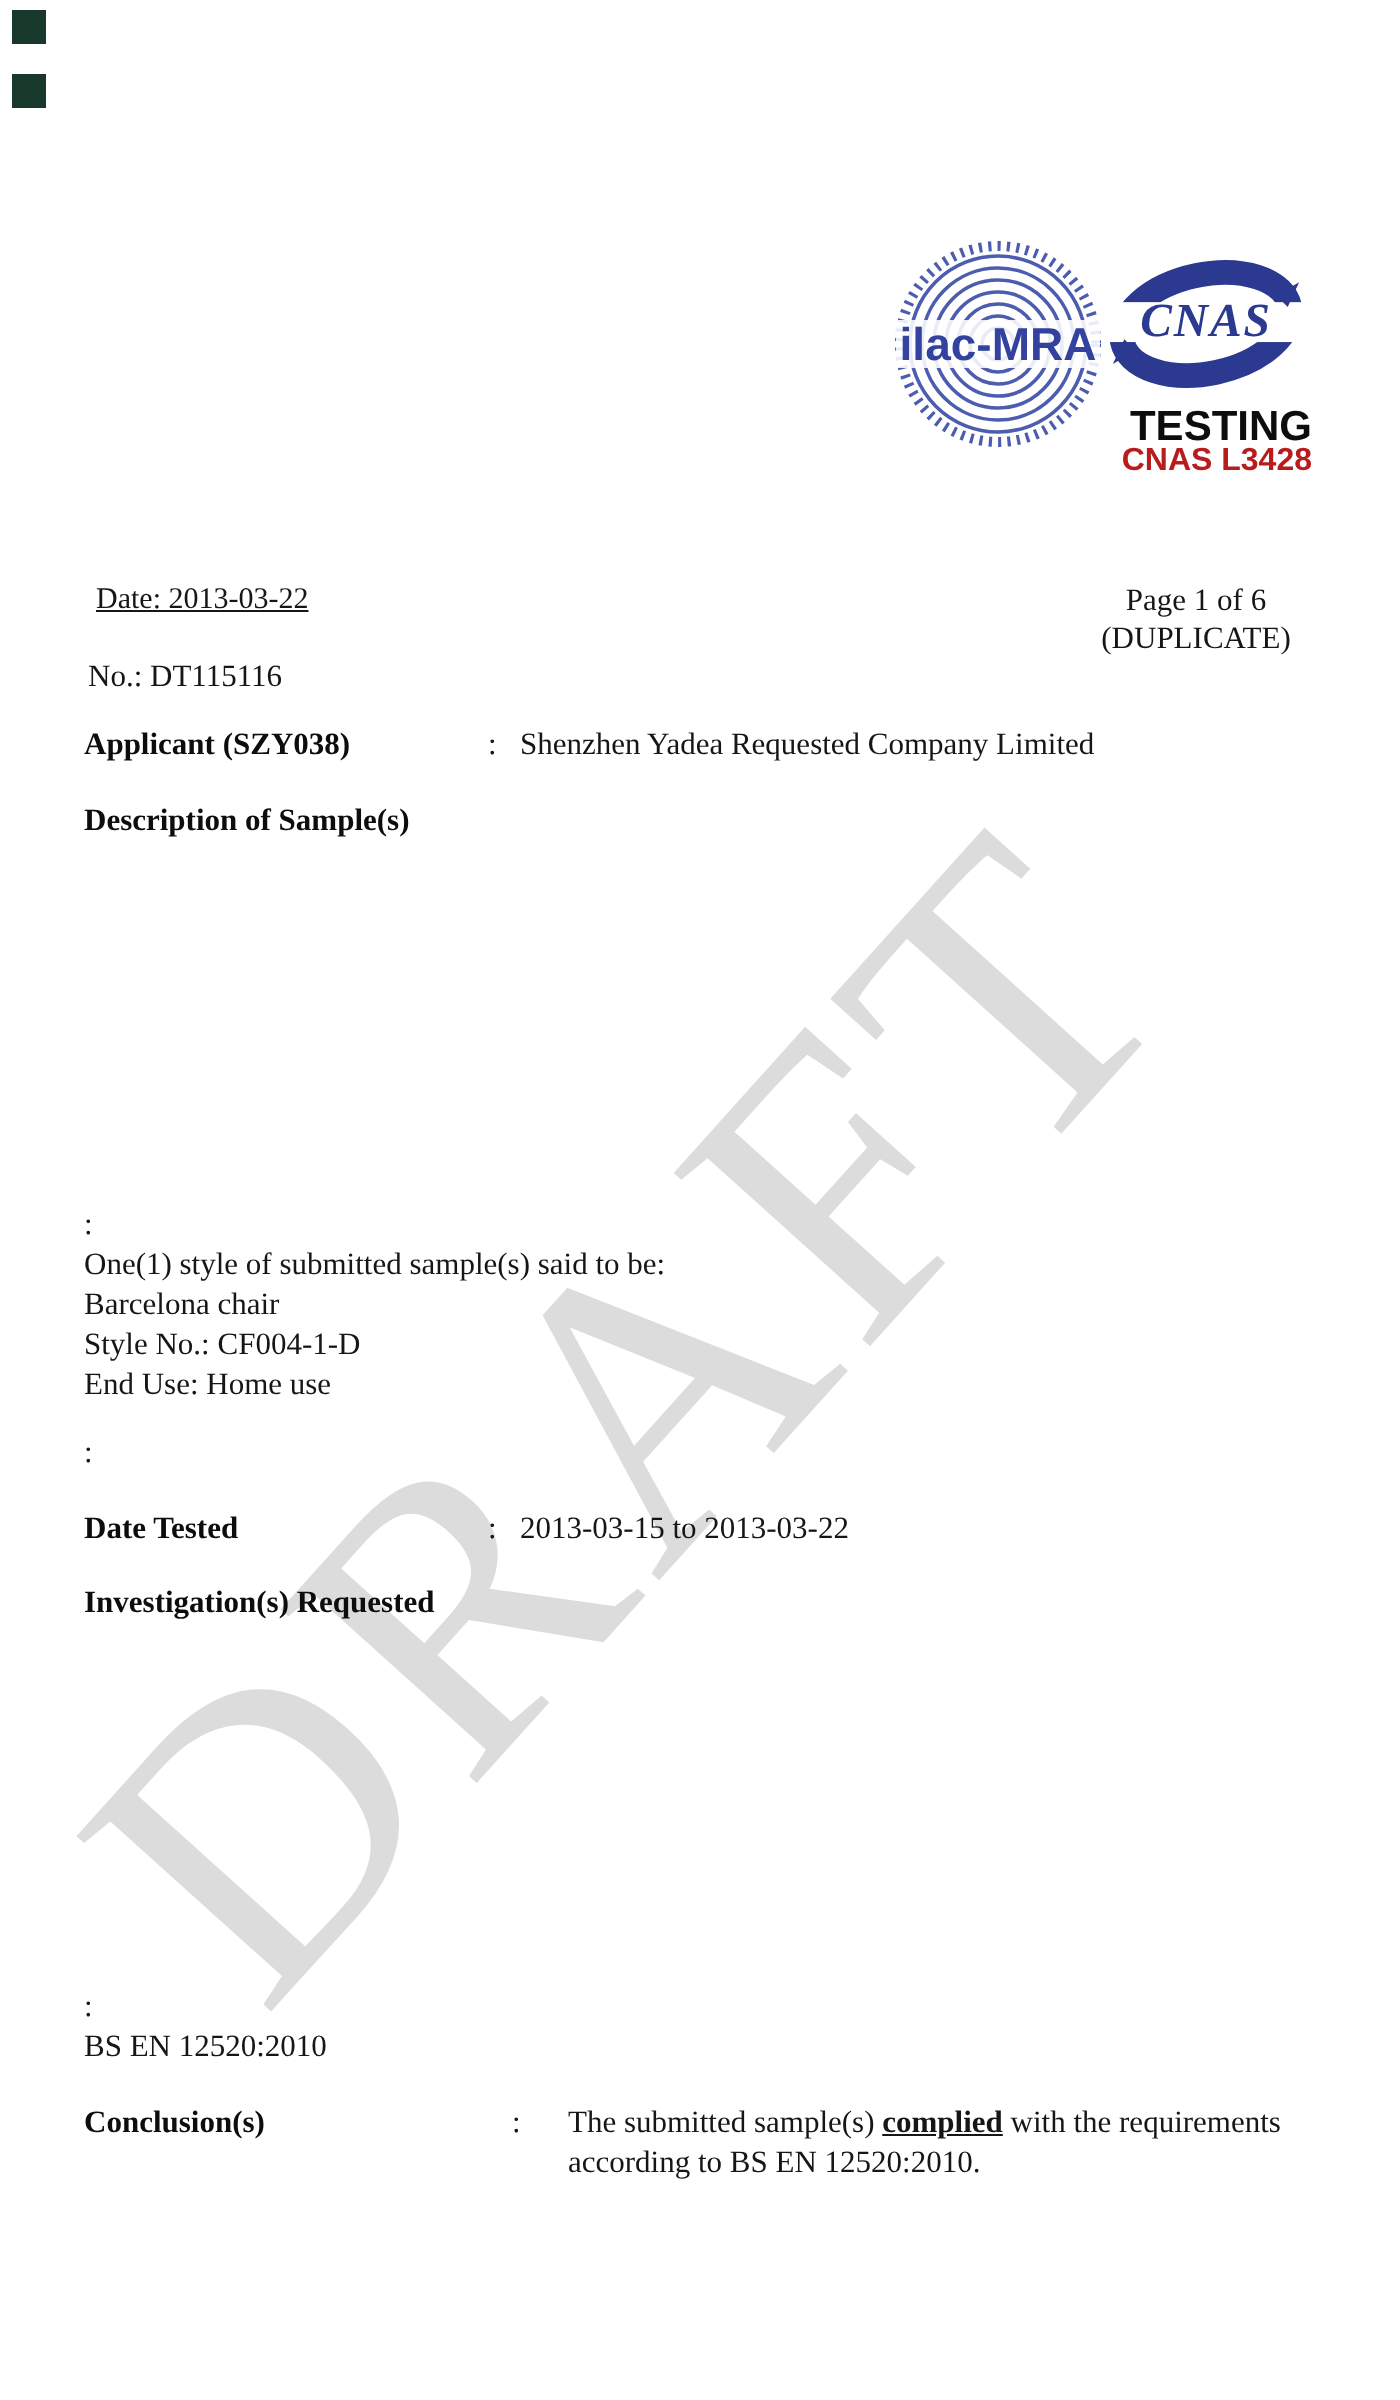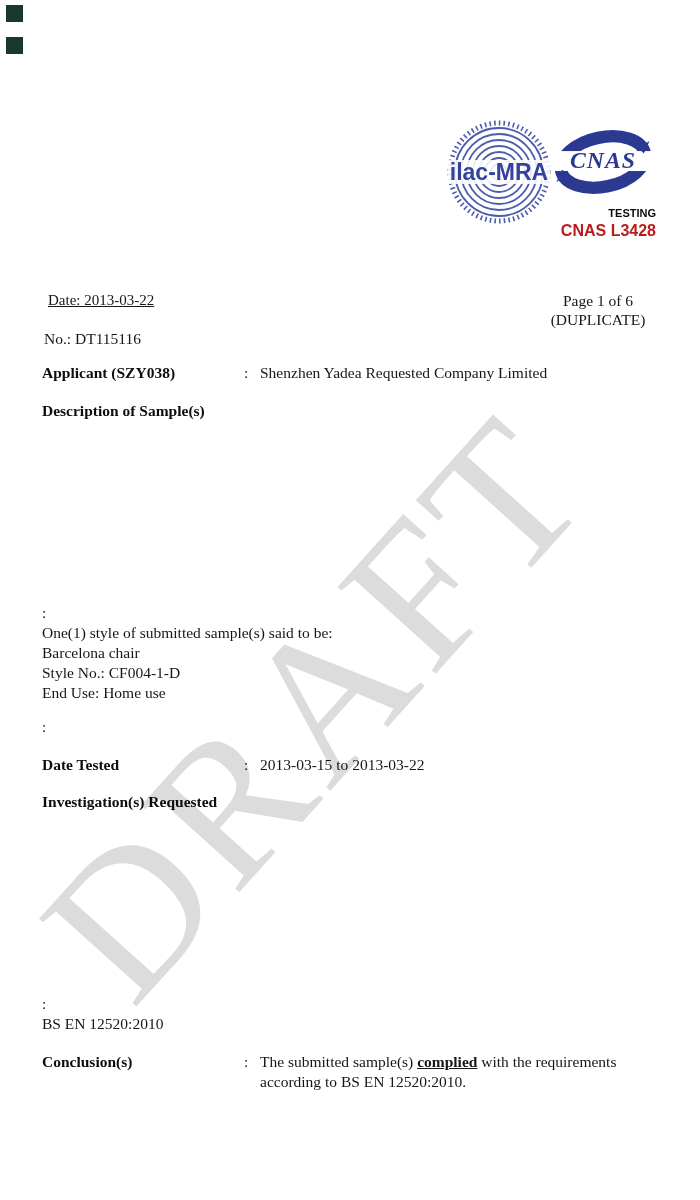--- a/index.html
+++ b/index.html
@@ -23,39 +23,39 @@
     font-family:"Liberation Serif", serif;
     font-size:200px;letter-spacing:8px;white-space:nowrap;
     z-index:1;user-select:none;
   }
   .content{position:absolute;inset:0;z-index:2;}
 
   
   .ilac-logo{position:absolute;left:446px;top:119px;}
   .cnas-block{position:absolute;left:551px;top:124px;width:105px;text-align:right;}
   .cnas-block svg{display:block;}
-  .cert-line1{font-family:"Liberation Sans", sans-serif;font-weight:bold;font-size:11px;color:#0d0d0d;line-height:17px;margin-top:5px;}
+  .cert-line1{font-family:"Liberation Sans", sans-serif;font-weight:bold;font-size:21px;color:#0d0d0d;line-height:17px;margin-top:5px;}
   .cert-line2{font-family:"Liberation Sans", sans-serif;font-weight:bold;font-size:16px;color:#b91c1c;line-height:18px;}
 
   
   .date-line{position:absolute;left:48px;top:291px;font-size:15px;line-height:19px;text-decoration:underline;}
   .page-block{position:absolute;left:543px;top:291px;width:110px;text-align:center;font-size:15.5px;line-height:19px;}
   .report-no{position:absolute;left:44px;top:329px;font-size:15.5px;line-height:19px;}
 
   
   .fields{position:absolute;left:42px;top:363px;width:615px;}
   .row{display:flex;font-size:15.5px;line-height:20px;}
   .row .lbl{width:202px;flex:0 0 202px;font-weight:bold;color:#0d0d0d;}
   .row .col{width:16px;flex:0 0 16px;}
   .row .val{width:397px;}
   .row-description{margin-top:18px;flex-direction:column;}
   .row-received{margin-top:14px;}
   .row-tested{margin-top:18px;}
   .row-investigation{margin-top:17px;flex-direction:column;}
-  .row-conclusion{margin-top:18px;}
+  .row-conclusion{margin-top:18px;gap:12px;}
   .bold-underline{font-weight:bold;text-decoration:underline;}
 </style>
 </head>
 <body>
 
 <div class="page">
 
   <div class="corner-sq one" style="background: rgb(23, 56, 43);"></div>
   <div class="corner-sq two" style="background: rgb(23, 56, 43);"></div>
 

